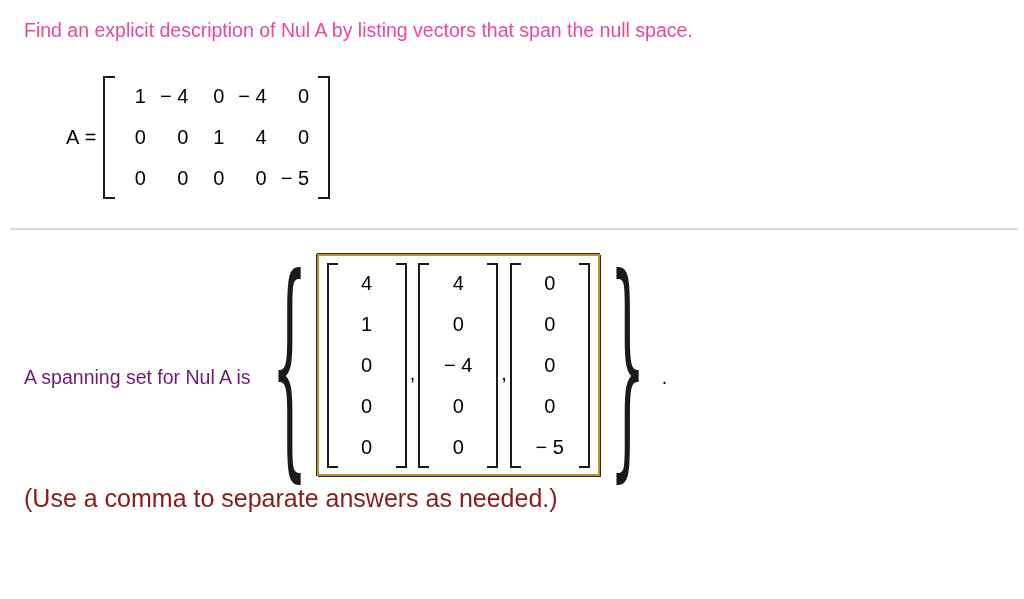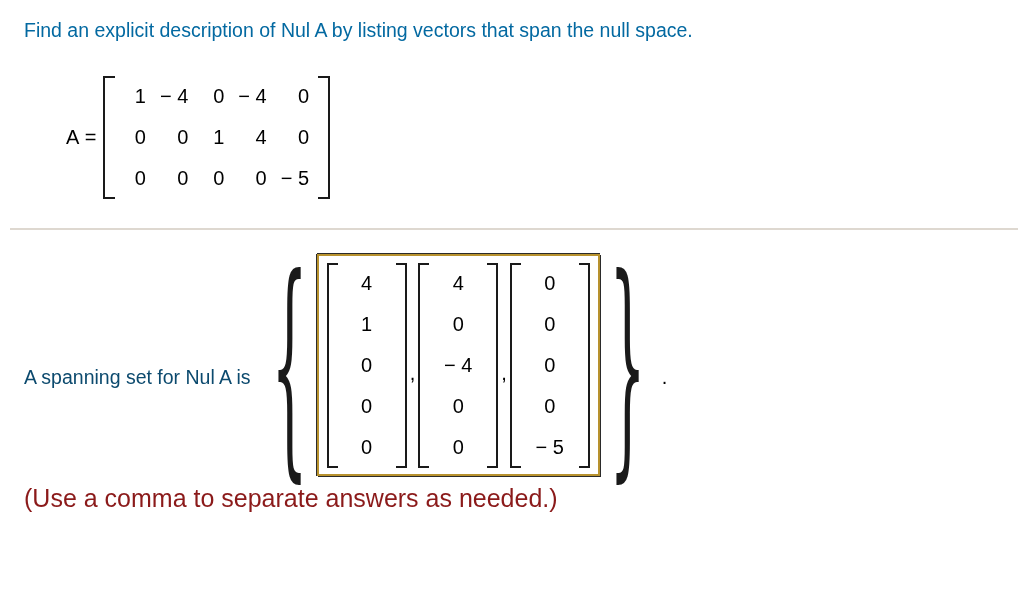--- a/index.html
+++ b/index.html
@@ -16,21 +16,21 @@
     overflow: hidden;
   }
 
   
   .prompt {
     position: absolute;
     left: 24px;
     top: 18px;
     font-size: 19.5px;
     line-height: 24px;
-    color: #0369a1;
+    color: #ec4899;
     white-space: nowrap;
   }
 
   
   .matrix-block {
     position: absolute;
     left: 66px;
     top: 76px;
     display: flex;
     align-items: center;
@@ -82,21 +82,21 @@
     left: 24px;
     top: 245px;
     display: flex;
     align-items: center;
     height: 240px;
   }
   .answer-label {
     font-size: 19.5px;
     white-space: nowrap;
     padding-right: 8px;
-    color: #0c4a6e;
+    color: #701a75;
     margin-top: 24px;
   }
 
   .brace {
     font-size: 96px;
     line-height: 0;
     font-family: "DejaVu Serif", serif;
     font-weight: 300;
     transform: scaleX(0.6) scaleY(2.45);
     display: inline-block;

